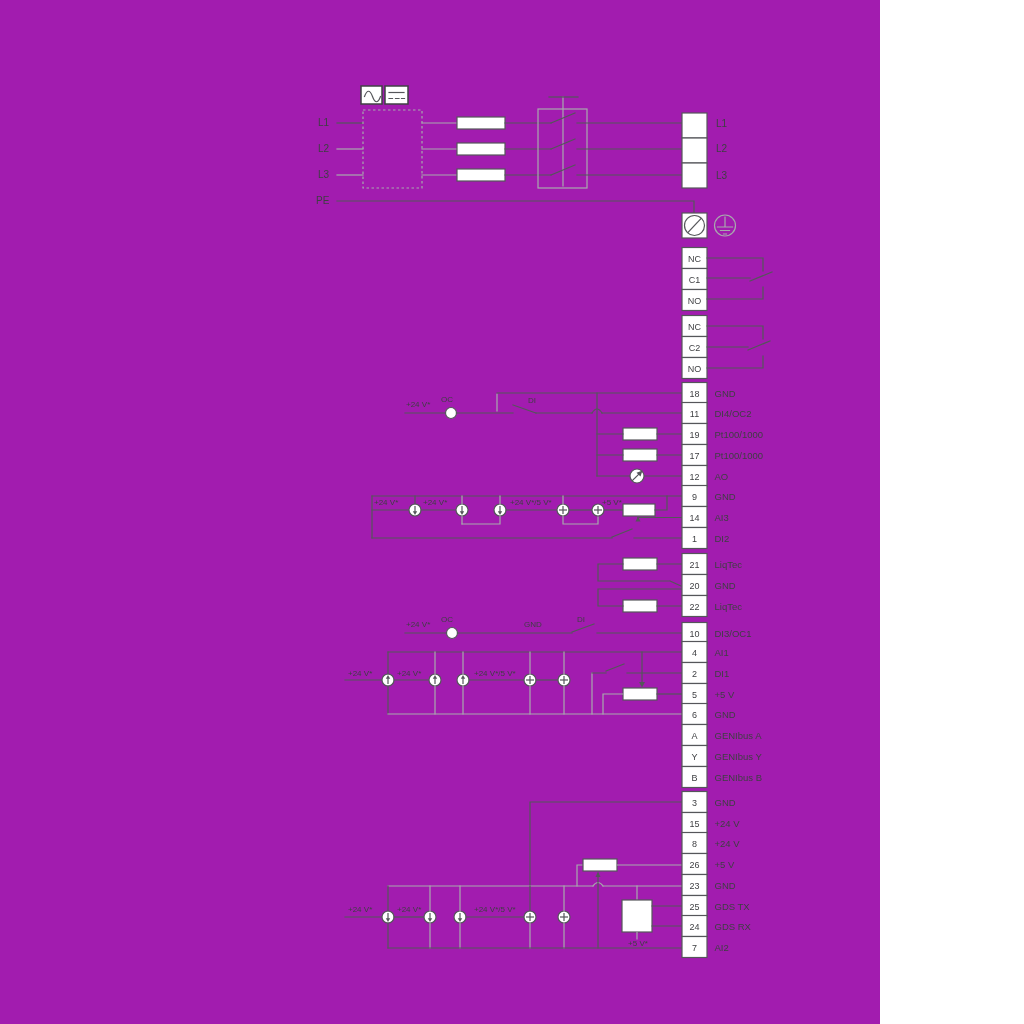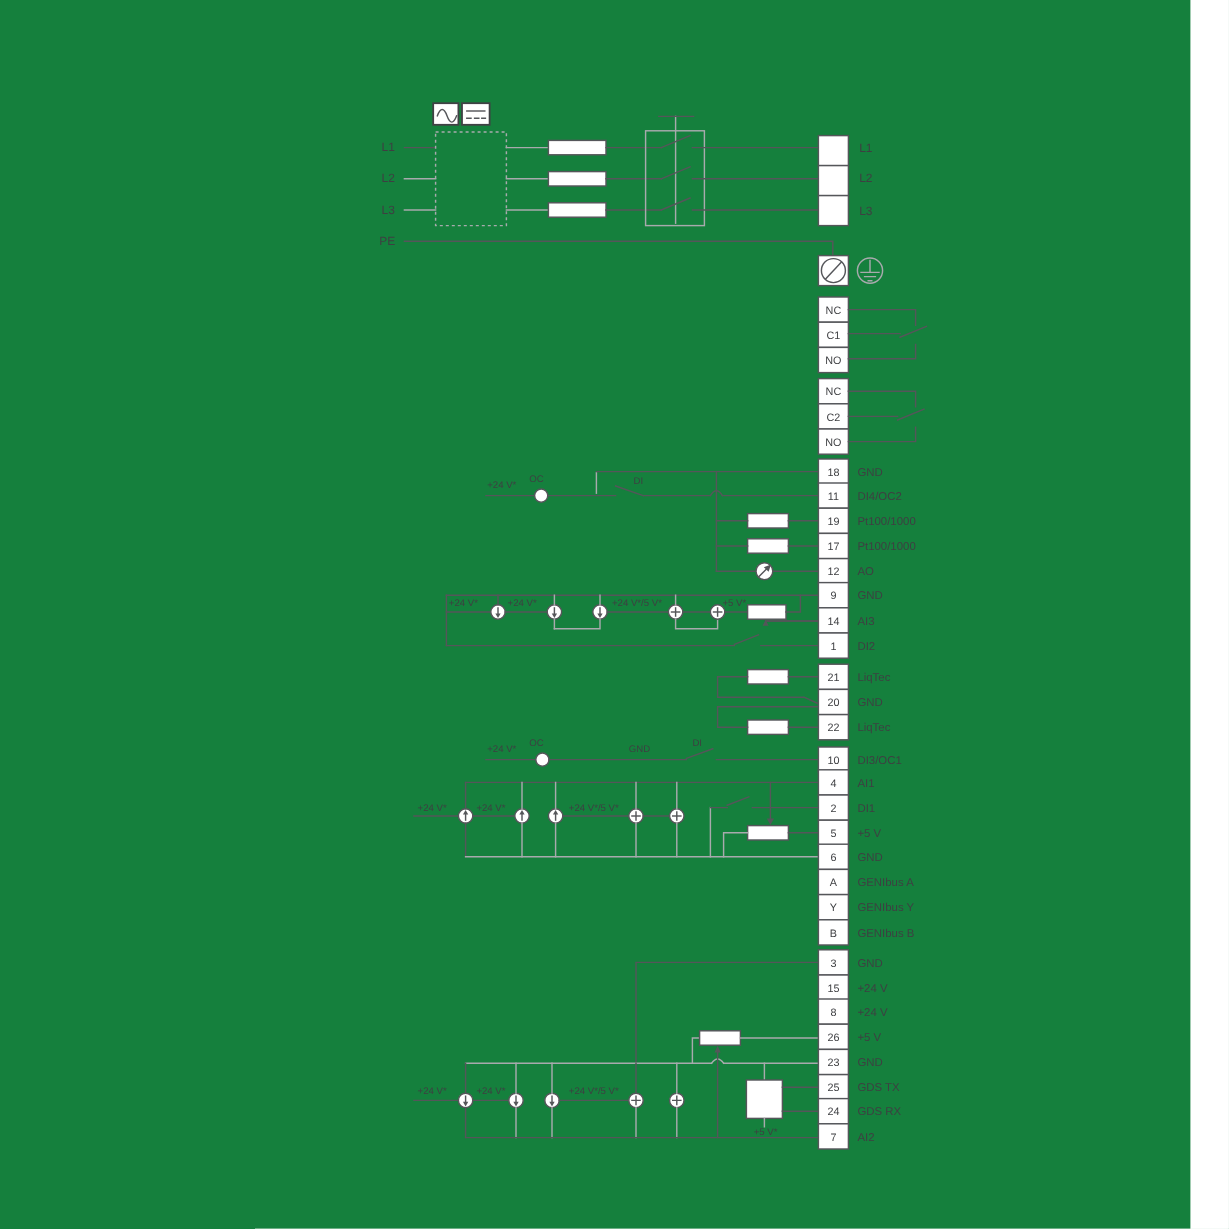--- a/index.html
+++ b/index.html
@@ -1,16 +1,16 @@
 <!DOCTYPE html>
 <html><head>
 <meta charset="utf-8">
 <style>
   html,body{margin:0;padding:0;background:#ffffff;}
-  #stage{position:relative;width:992px;height:1024px;background:#15803d;overflow:hidden;
+  #stage{position:relative;width:880px;height:1024px;background:#a21caf;overflow:hidden;
          font-family:"Liberation Sans", sans-serif;}
   svg{position:absolute;left:0;top:0;}
   
   .ln{stroke:#55565a;stroke-width:1.2;fill:none;stroke-linecap:square;}
   .lg{stroke:#a8aaad;stroke-width:1.2;fill:none;stroke-linecap:square;}
   .bx{fill:#ffffff;stroke:#55565a;stroke-width:1.2;}
   .bxh{fill:#ffffff;stroke:#404145;stroke-width:1.5;}
   .bxg{fill:none;stroke:#a8aaad;stroke-width:1.2;}
   .dash{fill:none;stroke:#a8aaad;stroke-width:1.2;stroke-dasharray:2.5 2.5;}
   .fillD{fill:#55565a;stroke:none;}

